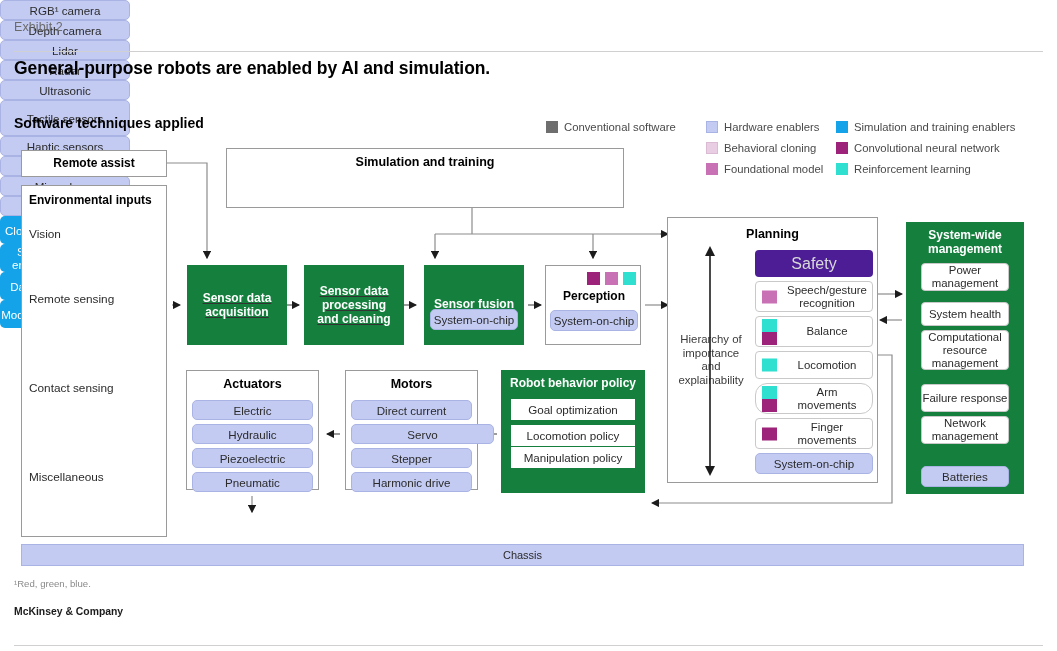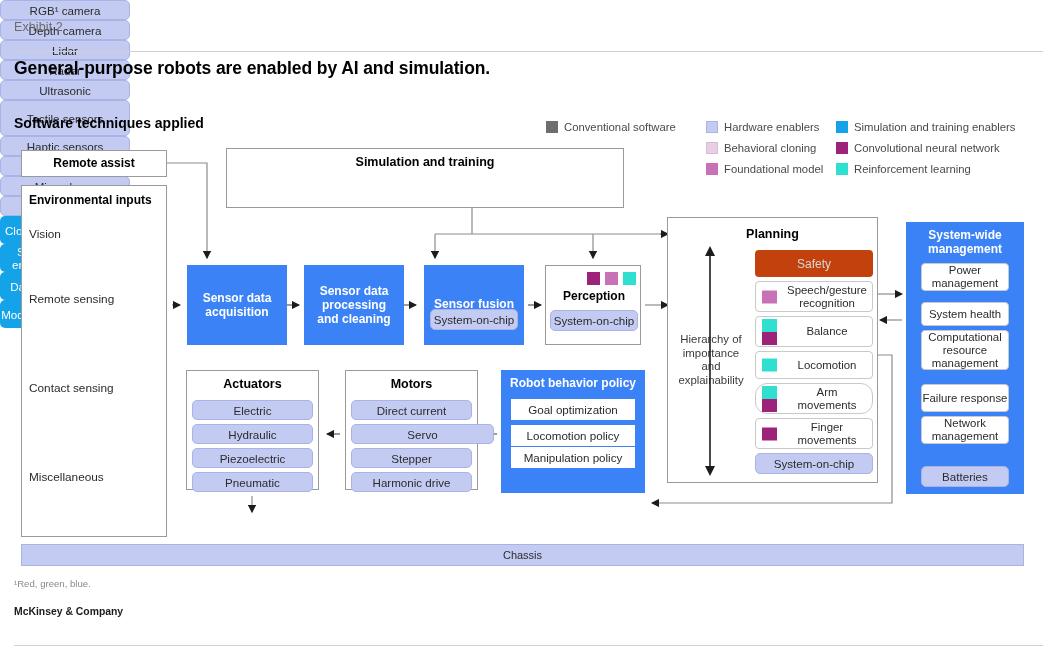--- a/index.html
+++ b/index.html
@@ -38,21 +38,21 @@
   .legend{position:absolute;left:546px;top:118px;font-size:11.3px;color:#4a4a4a;}
   .legend-col{position:absolute;top:0;}
   .legend-col.c1{left:0px;}
   .legend-col.c2{left:160px;}
   .legend-col.c3{left:290px;}
   .legend-row{display:flex;align-items:center;height:18px;margin-bottom:3px;white-space:nowrap;}
   .legend-sw{width:12px;height:12px;margin-right:6px;flex:0 0 auto;}
 
   
   .obox{position:absolute;border:1px solid #9a9a9a;background:#ffffff;box-sizing:border-box;}
-  .gbox{position:absolute;background:#3b82f6;box-sizing:border-box;}
+  .gbox{position:absolute;background:#15803d;box-sizing:border-box;text-decoration:underline;}
   .ttl{font-weight:bold;text-align:center;color:#000;}
   .ttl-w{font-weight:bold;text-align:center;color:#ffffff;}
 
   .pill{
     box-sizing:border-box;
     background:#c3cbf2;border:1px solid #aab4e4;border-radius:5px;
     text-align:center;color:#2b2b2b;font-size:11.6px;
     display:flex;align-items:center;justify-content:center;
   }
   .pill-blue{
@@ -62,22 +62,22 @@
     display:flex;align-items:center;justify-content:center;
   }
   .pill-white{
     box-sizing:border-box;
     background:#ffffff;border:1px solid #c9c9c9;border-radius:4px;
     text-align:center;color:#2b2b2b;font-size:11.4px;line-height:13px;
     display:flex;align-items:center;justify-content:center;
   }
   .pill-gray{
     box-sizing:border-box;
-    background:#c2410c;border-radius:4px;
-    text-align:center;color:#d8d8d8;font-size:12px;
+    background:#4c1d95;border-radius:4px;
+    text-align:center;color:#d8d8d8;font-size:16px;
     display:flex;align-items:center;justify-content:center;
   }
   .pill-flat{
     box-sizing:border-box;background:#ffffff;
     text-align:center;color:#2b2b2b;font-size:11.6px;
     display:flex;align-items:center;justify-content:center;
   }
   .grp-label{position:absolute;font-size:11.8px;color:#2b2b2b;}
 
   .chip{position:absolute;width:13px;height:13px;}

